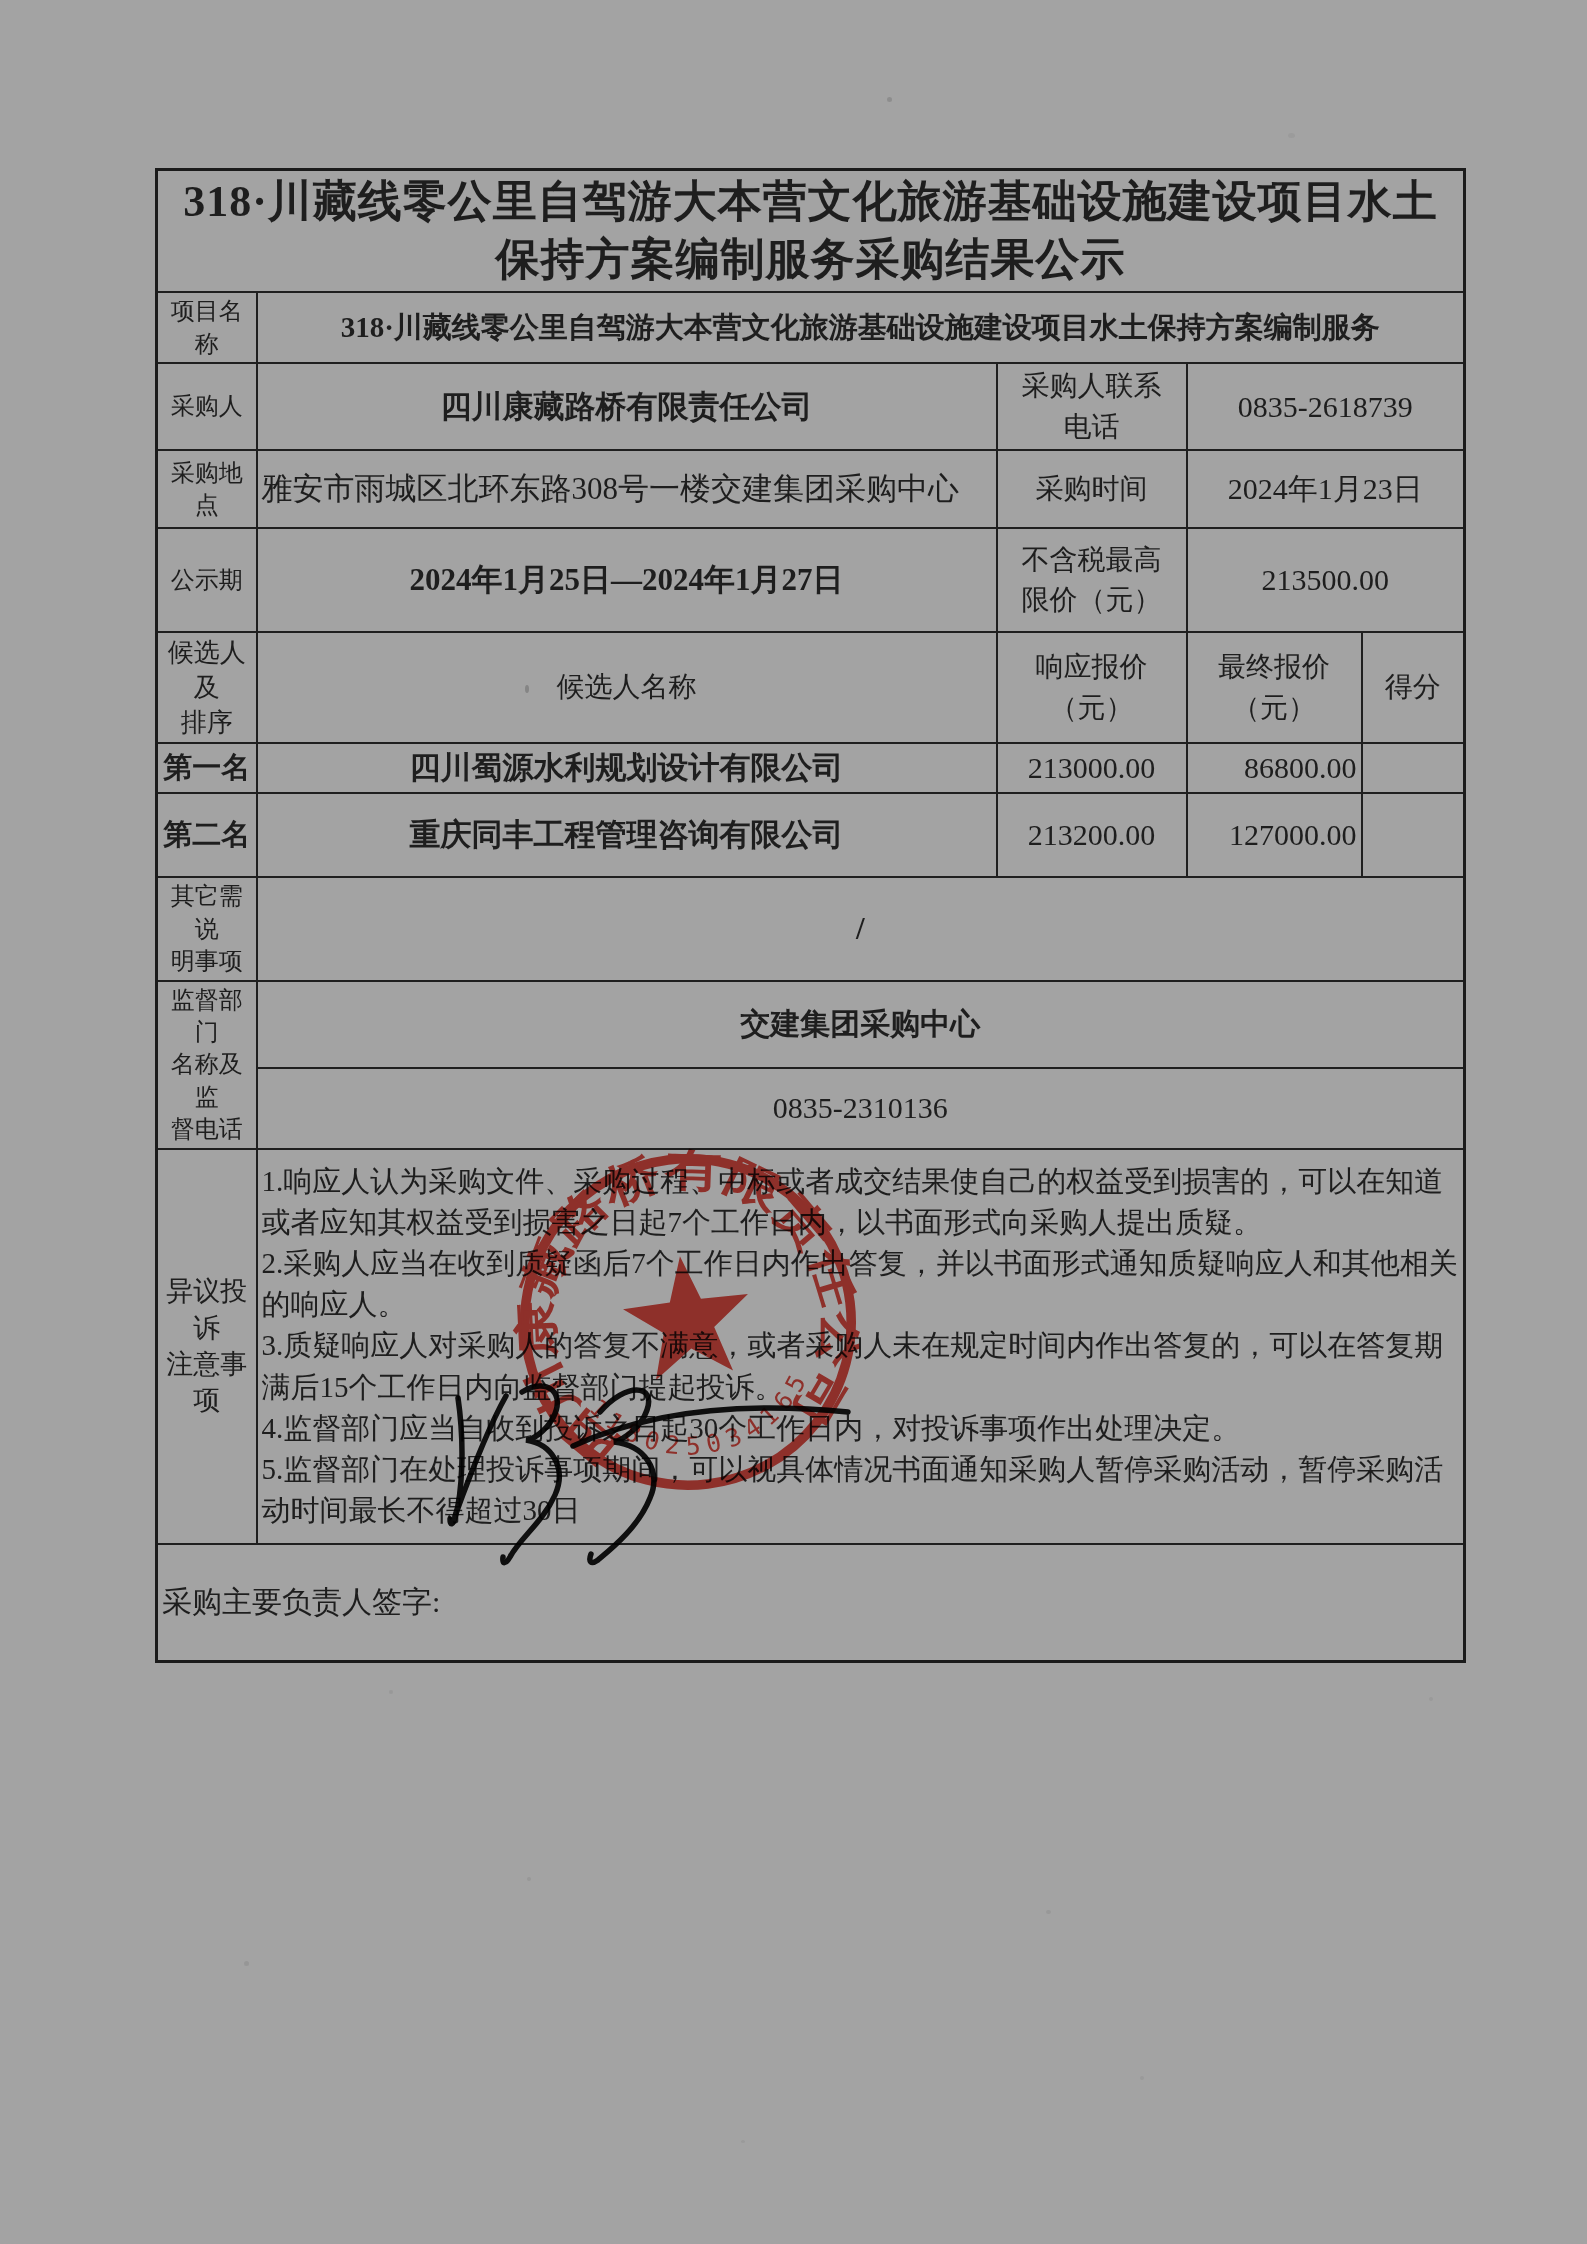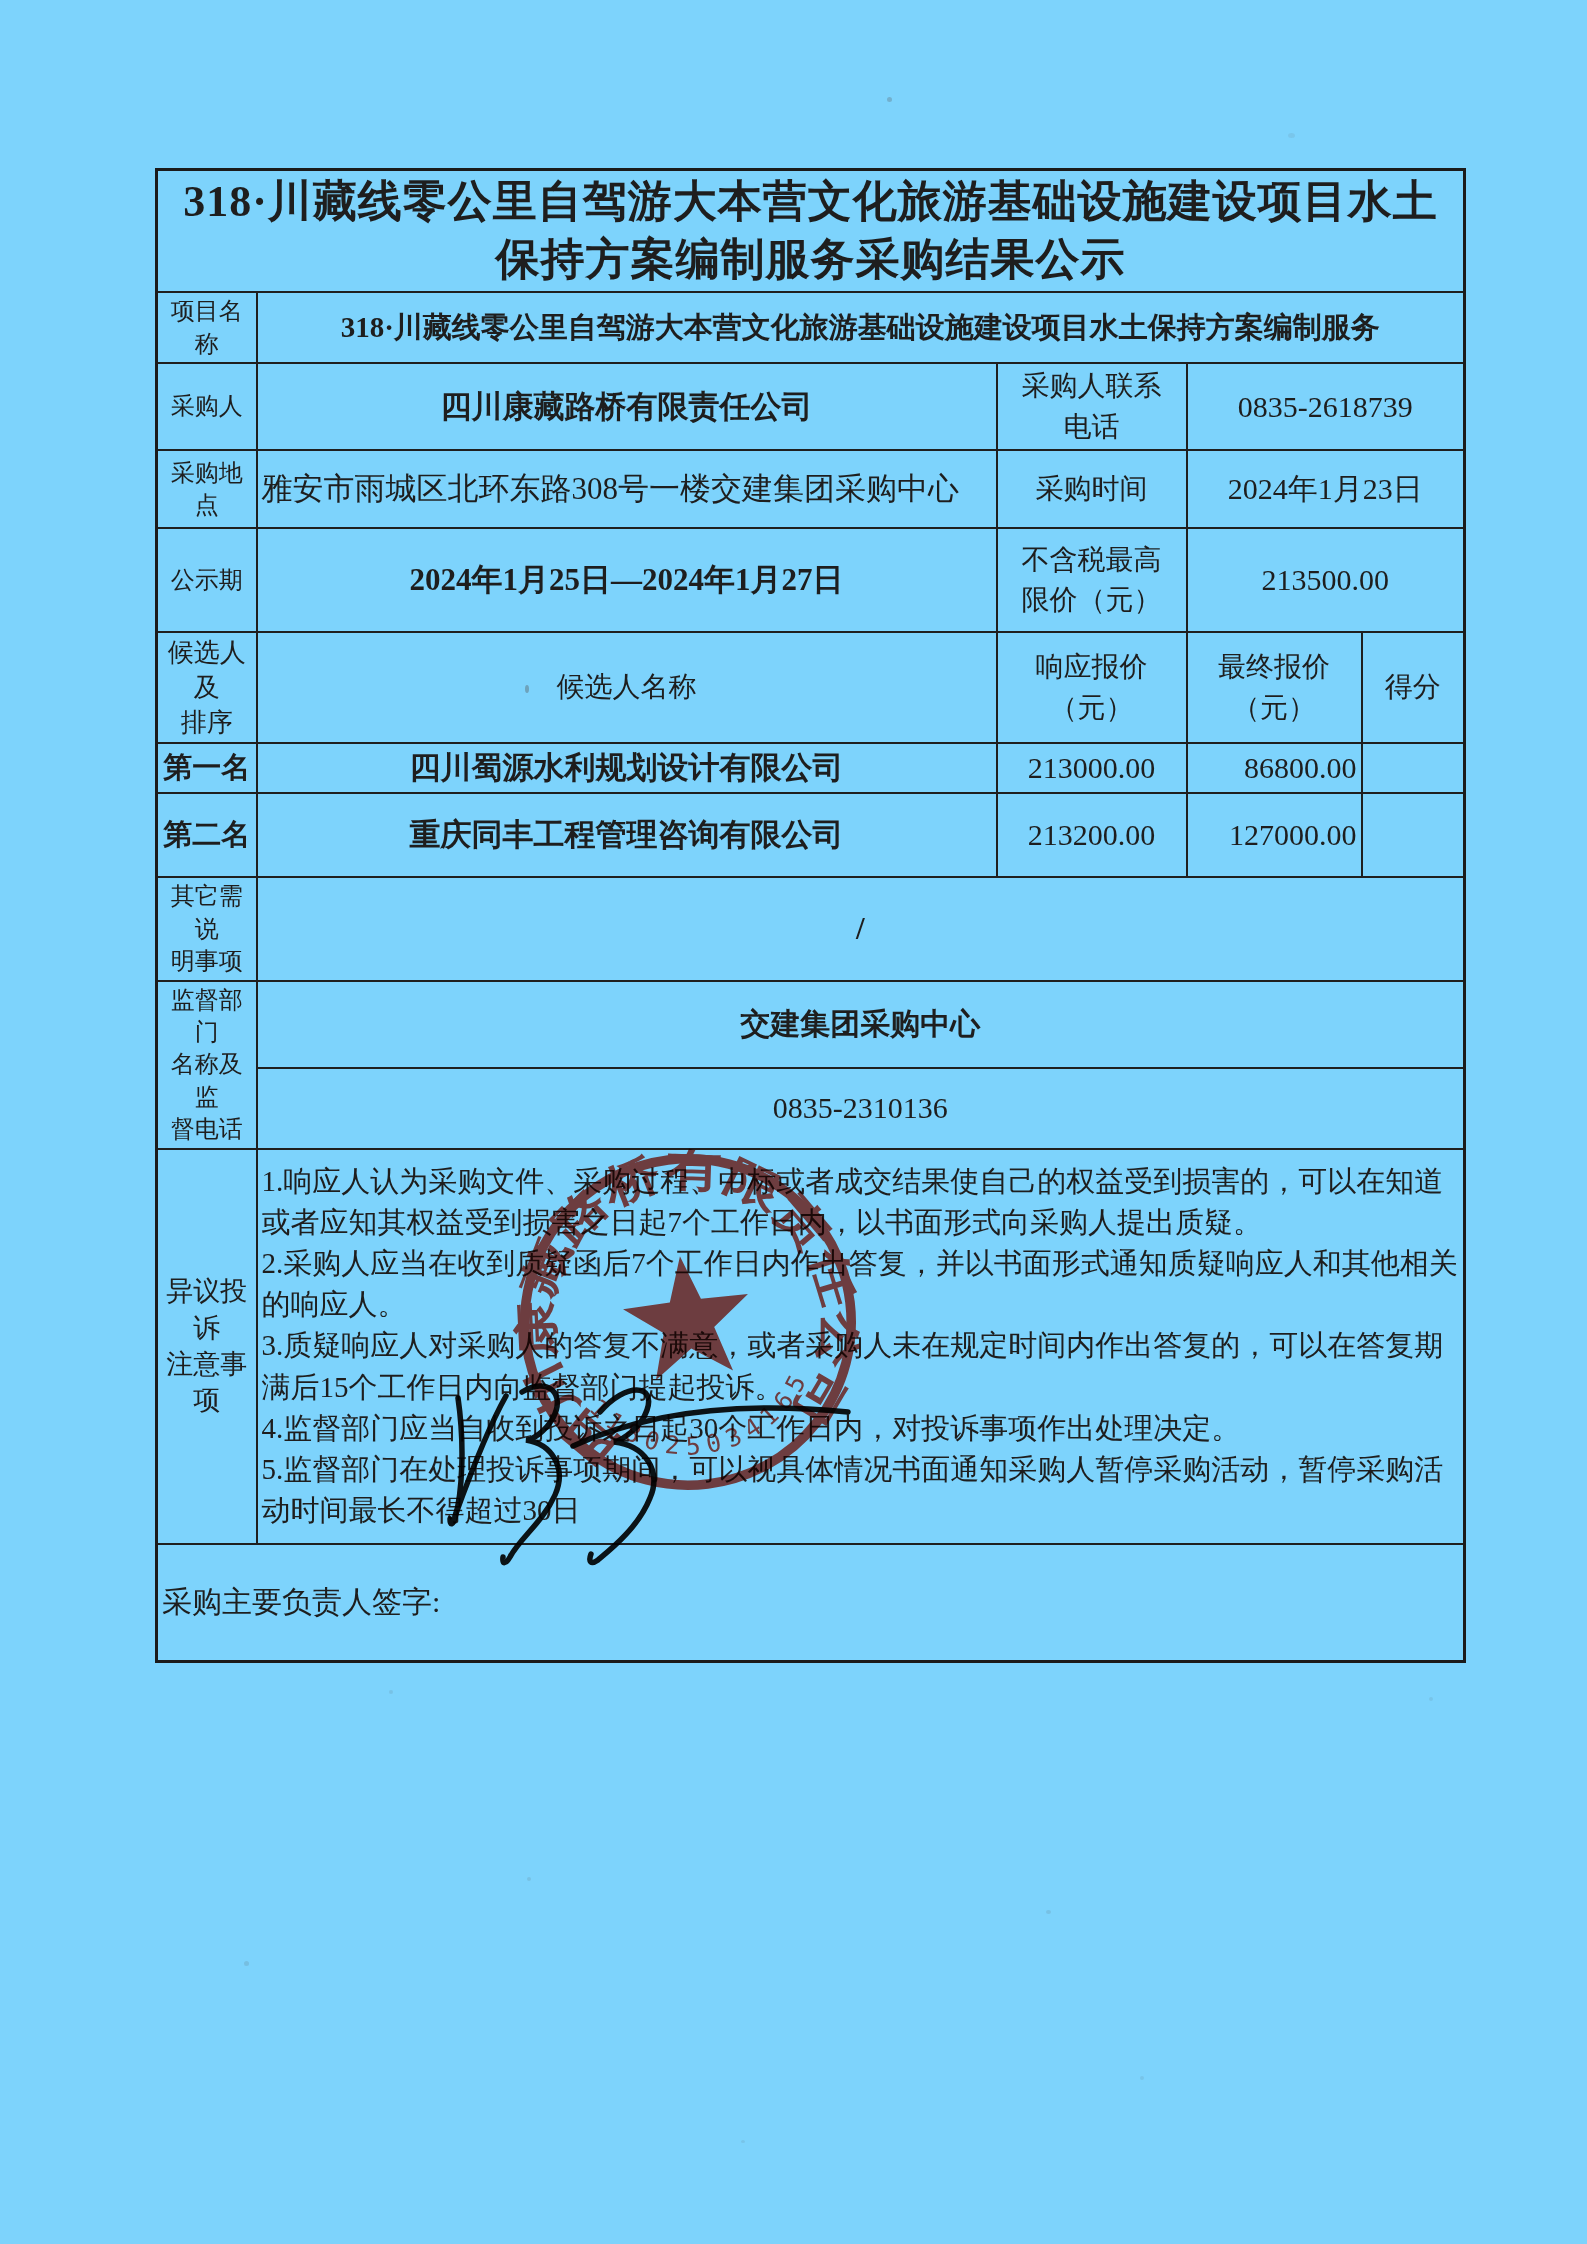--- a/index.html
+++ b/index.html
@@ -4,21 +4,21 @@
 <style>
   html,body{margin:0;padding:0;}
   body{
     width:1587px;height:2244px;
     background:#fdfdfc;
     font-family:"Liberation Serif","DejaVu Serif",serif;
     color:#1e1e1e;
     position:relative;
     overflow:hidden;
   }
-  .page{position:absolute;inset:0;background:#7dd3fc;}
+  .page{position:absolute;inset:0;background:#a3a3a3;}
   
   table.doc{
     position:absolute;left:155px;top:168px;width:1308px;
     border-collapse:collapse;table-layout:fixed;
     border:3px solid #1b1b1b;
   }
   table.doc td{
     border:2px solid #1f1f1f;
     padding:2px 4px;
     vertical-align:middle;

